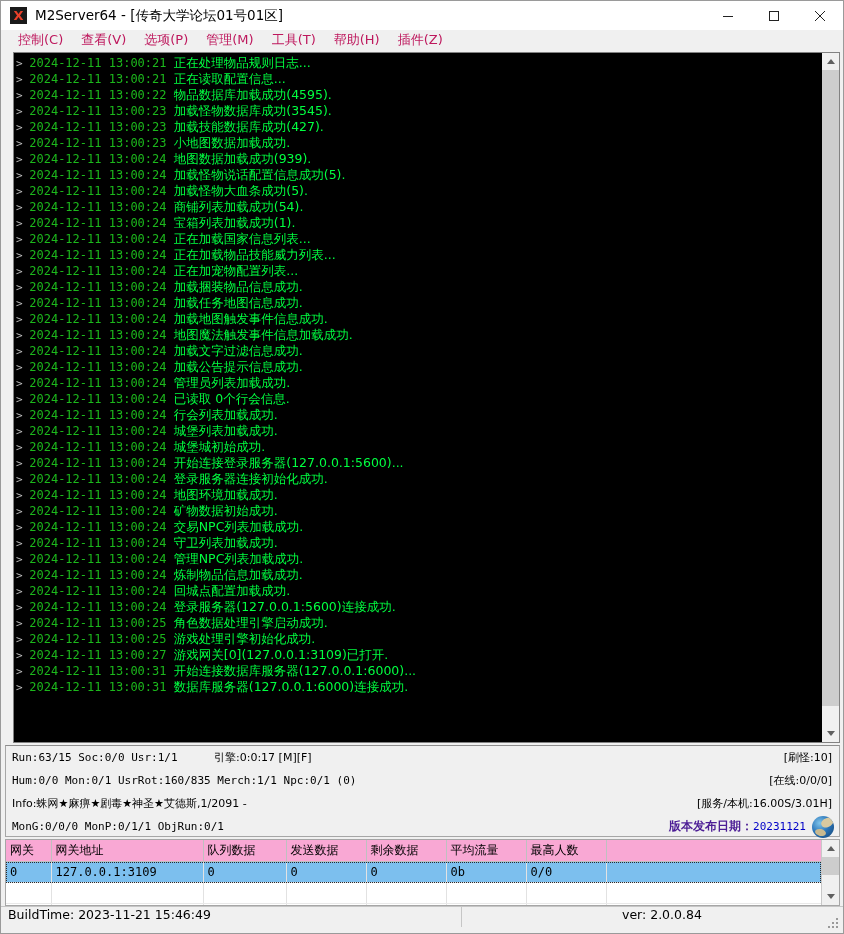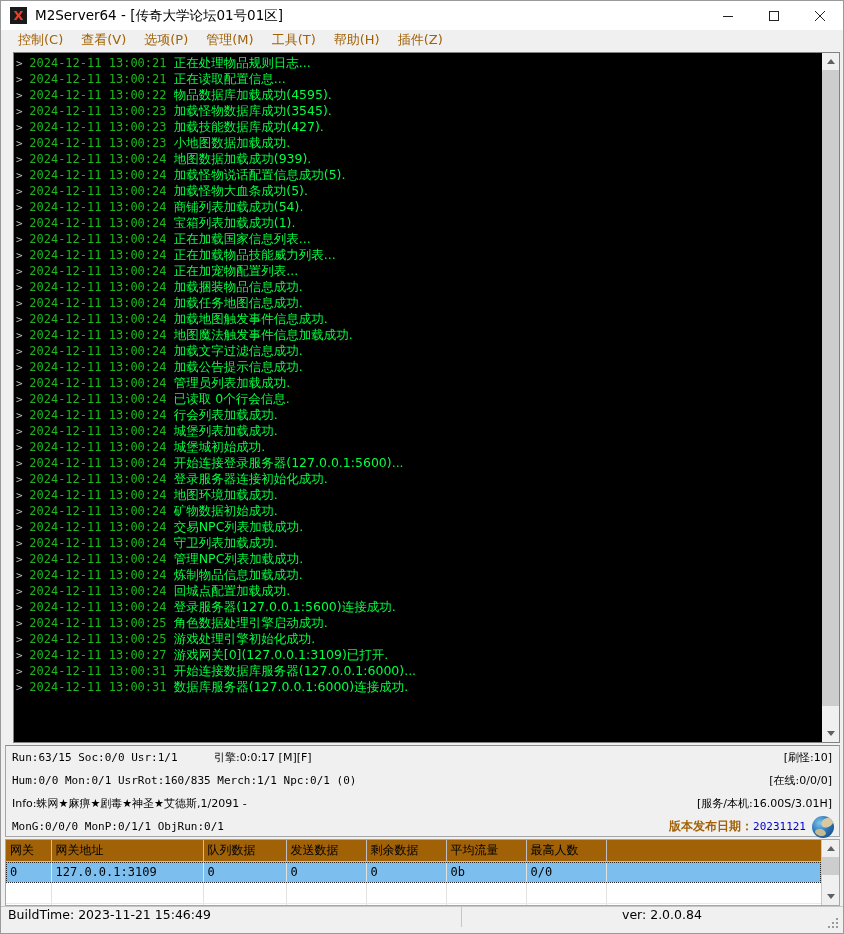--- a/index.html
+++ b/index.html
@@ -46,21 +46,21 @@
   
   .menubar{
     height:21px;min-height:21px;
     background:#f0f0f0;
     display:flex;align-items:center;
     padding-left:8px;
     font-size:13px;
     font-family:"DejaVu Sans","Liberation Sans",sans-serif;
   }
   .menu-item{
-    padding:1px 9px 2px 9px;color:#a16207;white-space:nowrap;
+    padding:1px 9px 2px 9px;color:#be185d;white-space:nowrap;
   }
 
   
   .log-wrap{
     position:relative;
     margin:1px 3px 0 12px;
     height:691px;min-height:691px;
     background:#000000;
     border:1px solid #828282;
     box-sizing:border-box;
@@ -118,21 +118,21 @@
   }
   .info-row{
     position:absolute;left:0;right:0;height:23px;line-height:23px;
     white-space:nowrap;
   }
   .info-left{position:absolute;left:6px;top:0;}
   .info-mid{position:absolute;left:208px;top:0;}
   .info-right{position:absolute;right:7px;top:0;}
   .r0{top:0px;} .r1{top:23px;} .r2{top:46px;} .r3{top:69px;}
   .cjk{font-family:"DejaVu Sans","Liberation Sans",sans-serif;}
-  .ver-label{color:#a16207;font-weight:bold;font-family:Liberation Serif, serif;font-size:12px;}
+  .ver-label{color:#4c1d95;font-weight:bold;font-family:Liberation Serif, serif;font-size:12px;}
   .ver-num{color:#0000c8;font-family:"DejaVu Sans Mono",monospace;font-size:11px;}
   .globe{
     position:absolute;right:5px;top:70px;width:22px;height:22px;border-radius:50%;
     background:radial-gradient(circle at 35% 32%, #7fc4ea 0%, #2a74b8 48%, #14416e 100%);
     overflow:hidden;
   }
   .globe:before{
     content:"";position:absolute;left:9px;top:2px;width:13px;height:9px;border-radius:50% 40% 60% 40%;
     background:#d8c9a0;transform:rotate(-18deg);
   }
@@ -148,21 +148,21 @@
     background:#ffffff;
     border:1px solid #a6a6a6;
     box-sizing:border-box;
     display:flex;
     overflow:hidden;
   }
   .grid-main{flex:1;overflow:hidden;background:#fff;}
   table.grid{border-collapse:collapse;width:100%;table-layout:fixed;
     font-family:"DejaVu Sans","Liberation Sans",sans-serif;font-size:12px;}
   table.grid th{
-    background:#a16207;
+    background:#f9a8d4;
     border-right:1px solid #c0c0c0;
     border-bottom:1px solid #c0c0c0;
     font-weight:normal;text-align:left;
     padding:1px 0 2px 4px;height:18px;
     color:#000;
   }
   table.grid td{
     border-right:1px solid #e2e2e2;
     border-bottom:1px solid #e2e2e2;
     padding:1px 0 2px 4px;height:17px;

